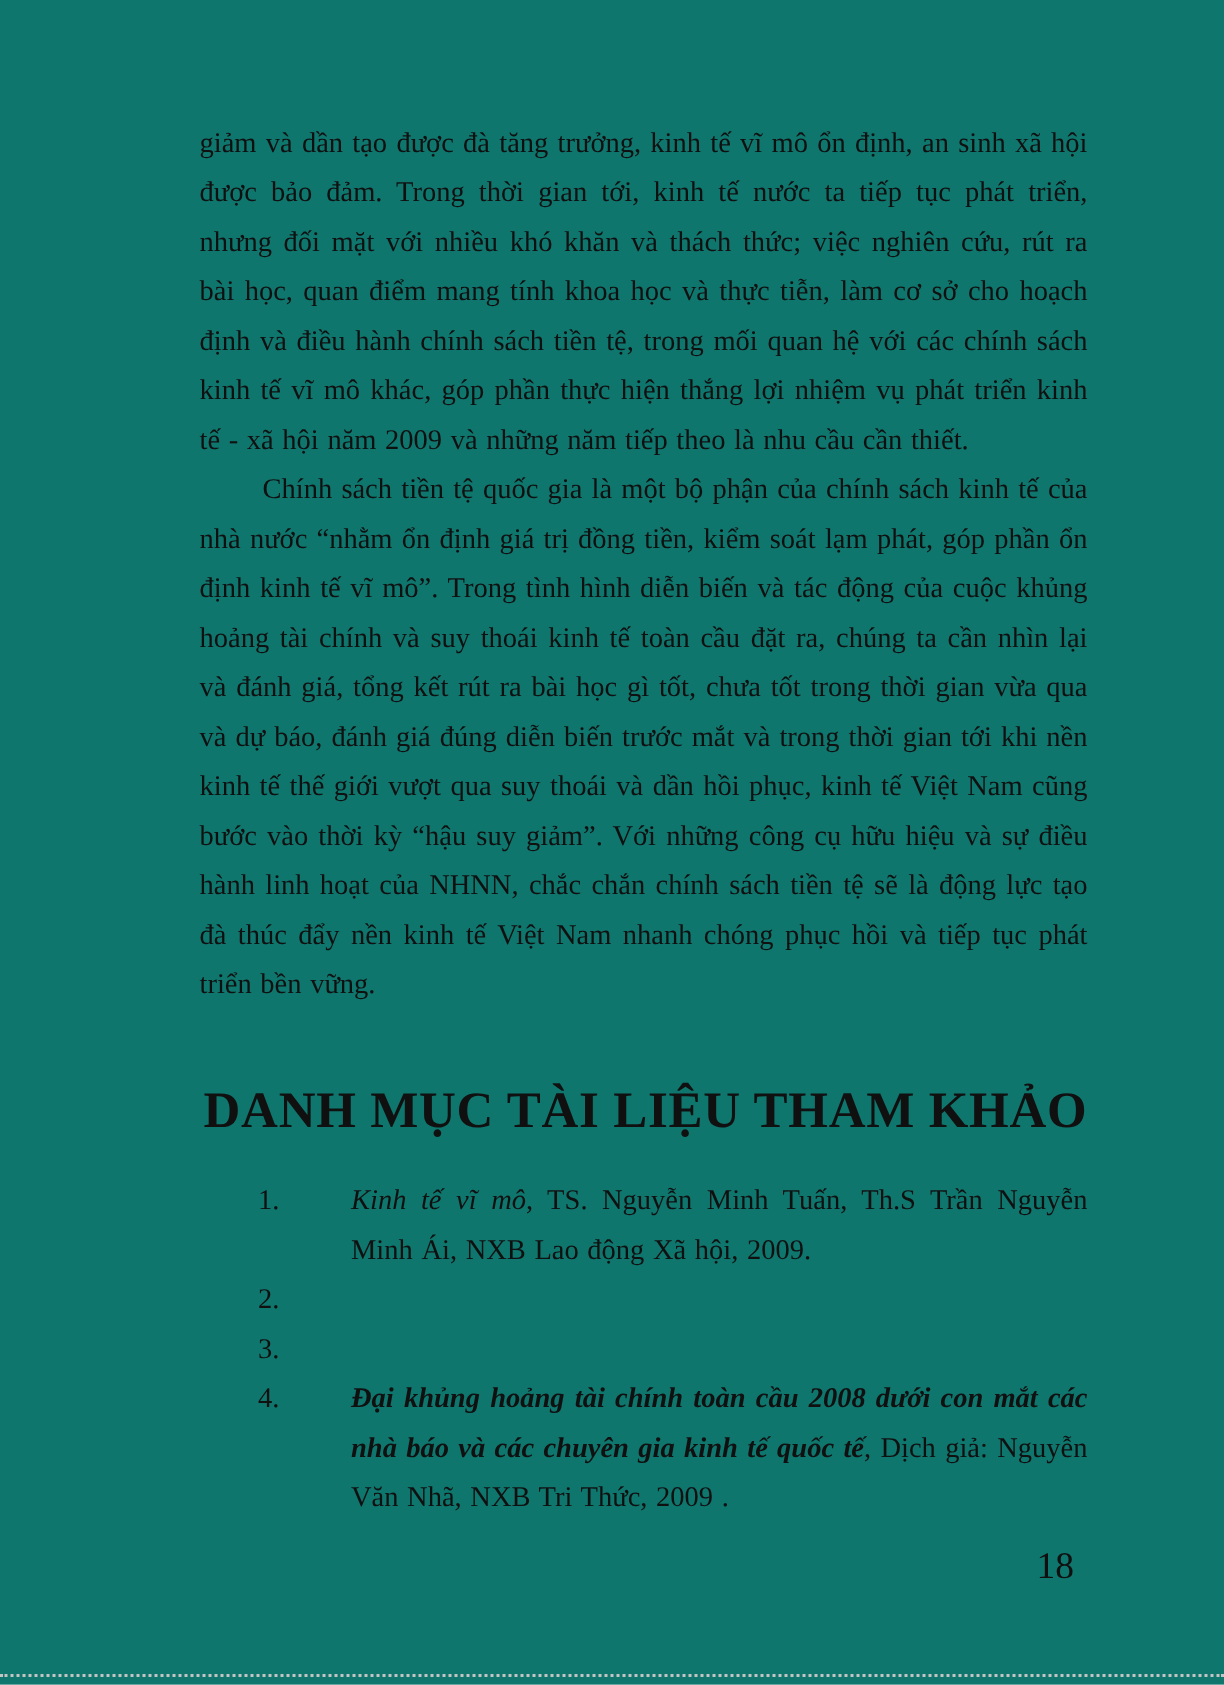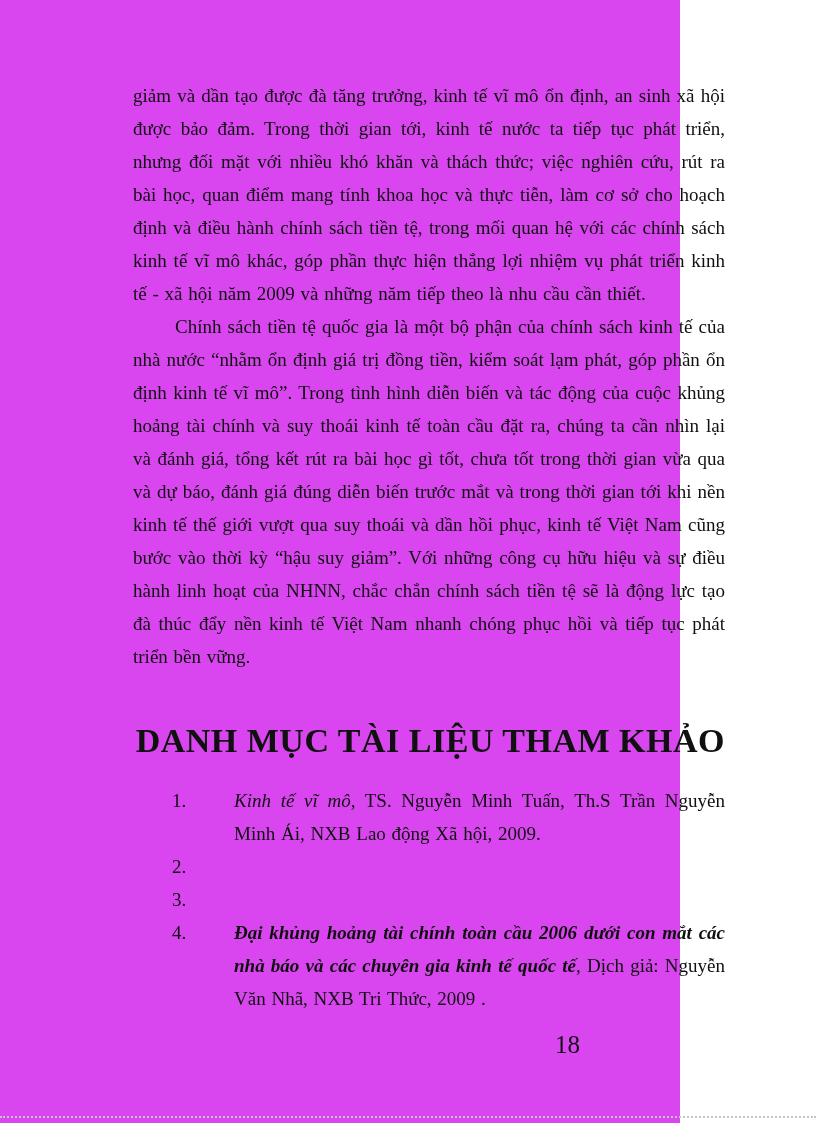--- a/index.html
+++ b/index.html
@@ -7,23 +7,23 @@
   body {
     width: 816px;
     height: 1123px;
     position: relative;
     overflow: hidden;
     font-family: "Liberation Serif", "DejaVu Serif", serif;
     color: #101010;
   }
   .page {
     position: relative;
-    width: 680px;
+    width: 816px;
     height: 1123px;
-    background: #d946ef;
+    background: #0f766e;
   }
   .content {
     position: absolute;
     top: 79px;
     left: 133px;
     width: 592px;
   }
   .body-par {
     font-size: 19px;
     line-height: 33px;
@@ -101,21 +101,21 @@
       <li class="ref-item">
         <span class="ref-num">2.</span>
       </li>
 
       <li class="ref-item">
         <span class="ref-num">3.</span>
       </li>
 
       <li class="ref-item">
         <span class="ref-num">4.</span>
-        <span class="ref-body"><em class="ref-title bold">Đại khủng hoảng tài chính toàn cầu 2006 dưới con mắt các nhà báo và các chuyên gia kinh tế quốc tế</em><span>, Dịch giả: Nguyễn Văn Nhã, NXB Tri Thức, 2009 .</span></span>
+        <span class="ref-body"><em class="ref-title bold">Đại khủng hoảng tài chính toàn cầu 2008 dưới con mắt các nhà báo và các chuyên gia kinh tế quốc tế</em><span>, Dịch giả: Nguyễn Văn Nhã, NXB Tri Thức, 2009 .</span></span>
       </li>
 
     </ol>
   </div>
 
   <div class="page-number">18</div>
 
   <div class="page-break"></div>
 </div>
 

